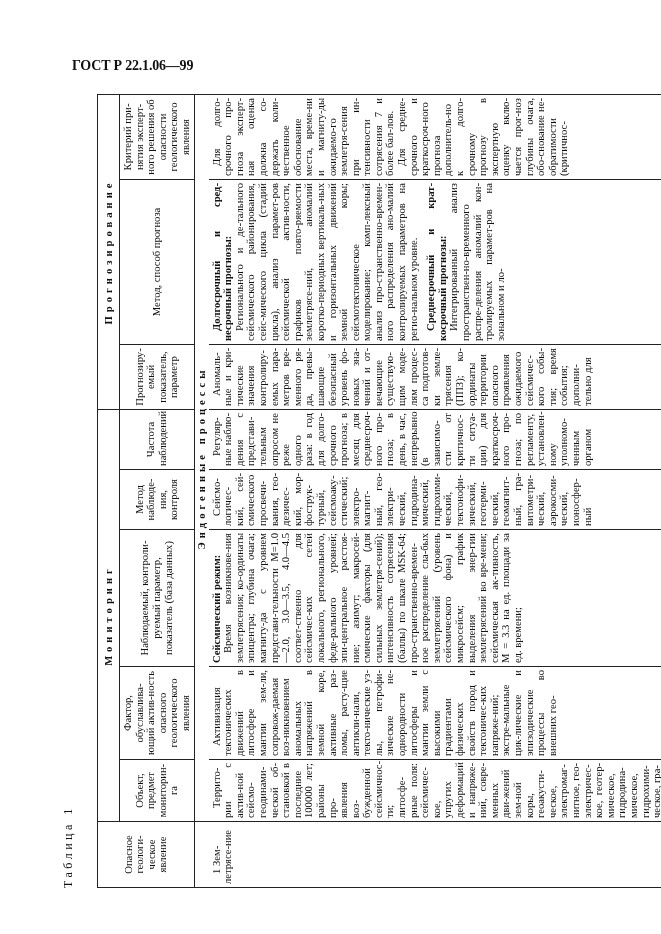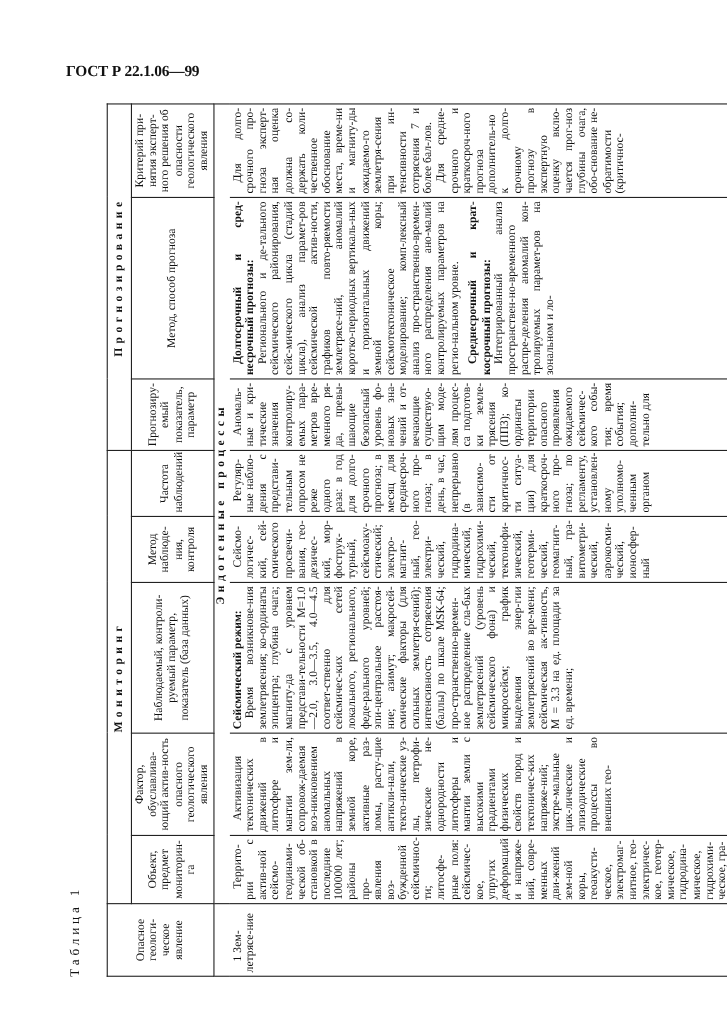--- a/index.html
+++ b/index.html
@@ -1,18 +1,18 @@
 <!DOCTYPE html>
 <html><head>
 <meta charset="utf-8">
 <style>
   html, body { margin:0; padding:0; }
   body { width:661px; height:934px; background:#fff; position:relative; overflow:hidden;
          font-family:"Liberation Serif", serif; color:#111; }
-  .doc-title { position:absolute; left:60px; top:58px; font-weight:bold; font-size:14px; letter-spacing:-0.2px;text-align:center; }
+  .doc-title { position:absolute; left:72px; top:58px; font-weight:bold; font-size:14px; letter-spacing:-0.2px;text-align:center; }
   .rot-wrap { position:absolute; left:97px; top:888px; width:793px; height:539px;
               transform-origin:0 0; transform:rotate(-90deg); }
   .table-caption { position:absolute; left:0; top:-36px; font-size:12px; letter-spacing:3.5px; }
   table { border-collapse:collapse; width:793px; height:539px; table-layout:fixed; font-size:10.6px; line-height:11.6px; }
   td, th { border:1px solid #222; padding:2px 3px; vertical-align:top; font-weight:normal; }
   th { text-align:center; vertical-align:middle; }
   .grp { letter-spacing:4px; font-weight:bold; height:21px; padding:0; }
   .hdr th { height:64px; }
   .section { text-align:center; letter-spacing:4px; font-weight:bold; border-top:1px solid #222;
              border-bottom:none; height:12px; padding:1px 0; }

